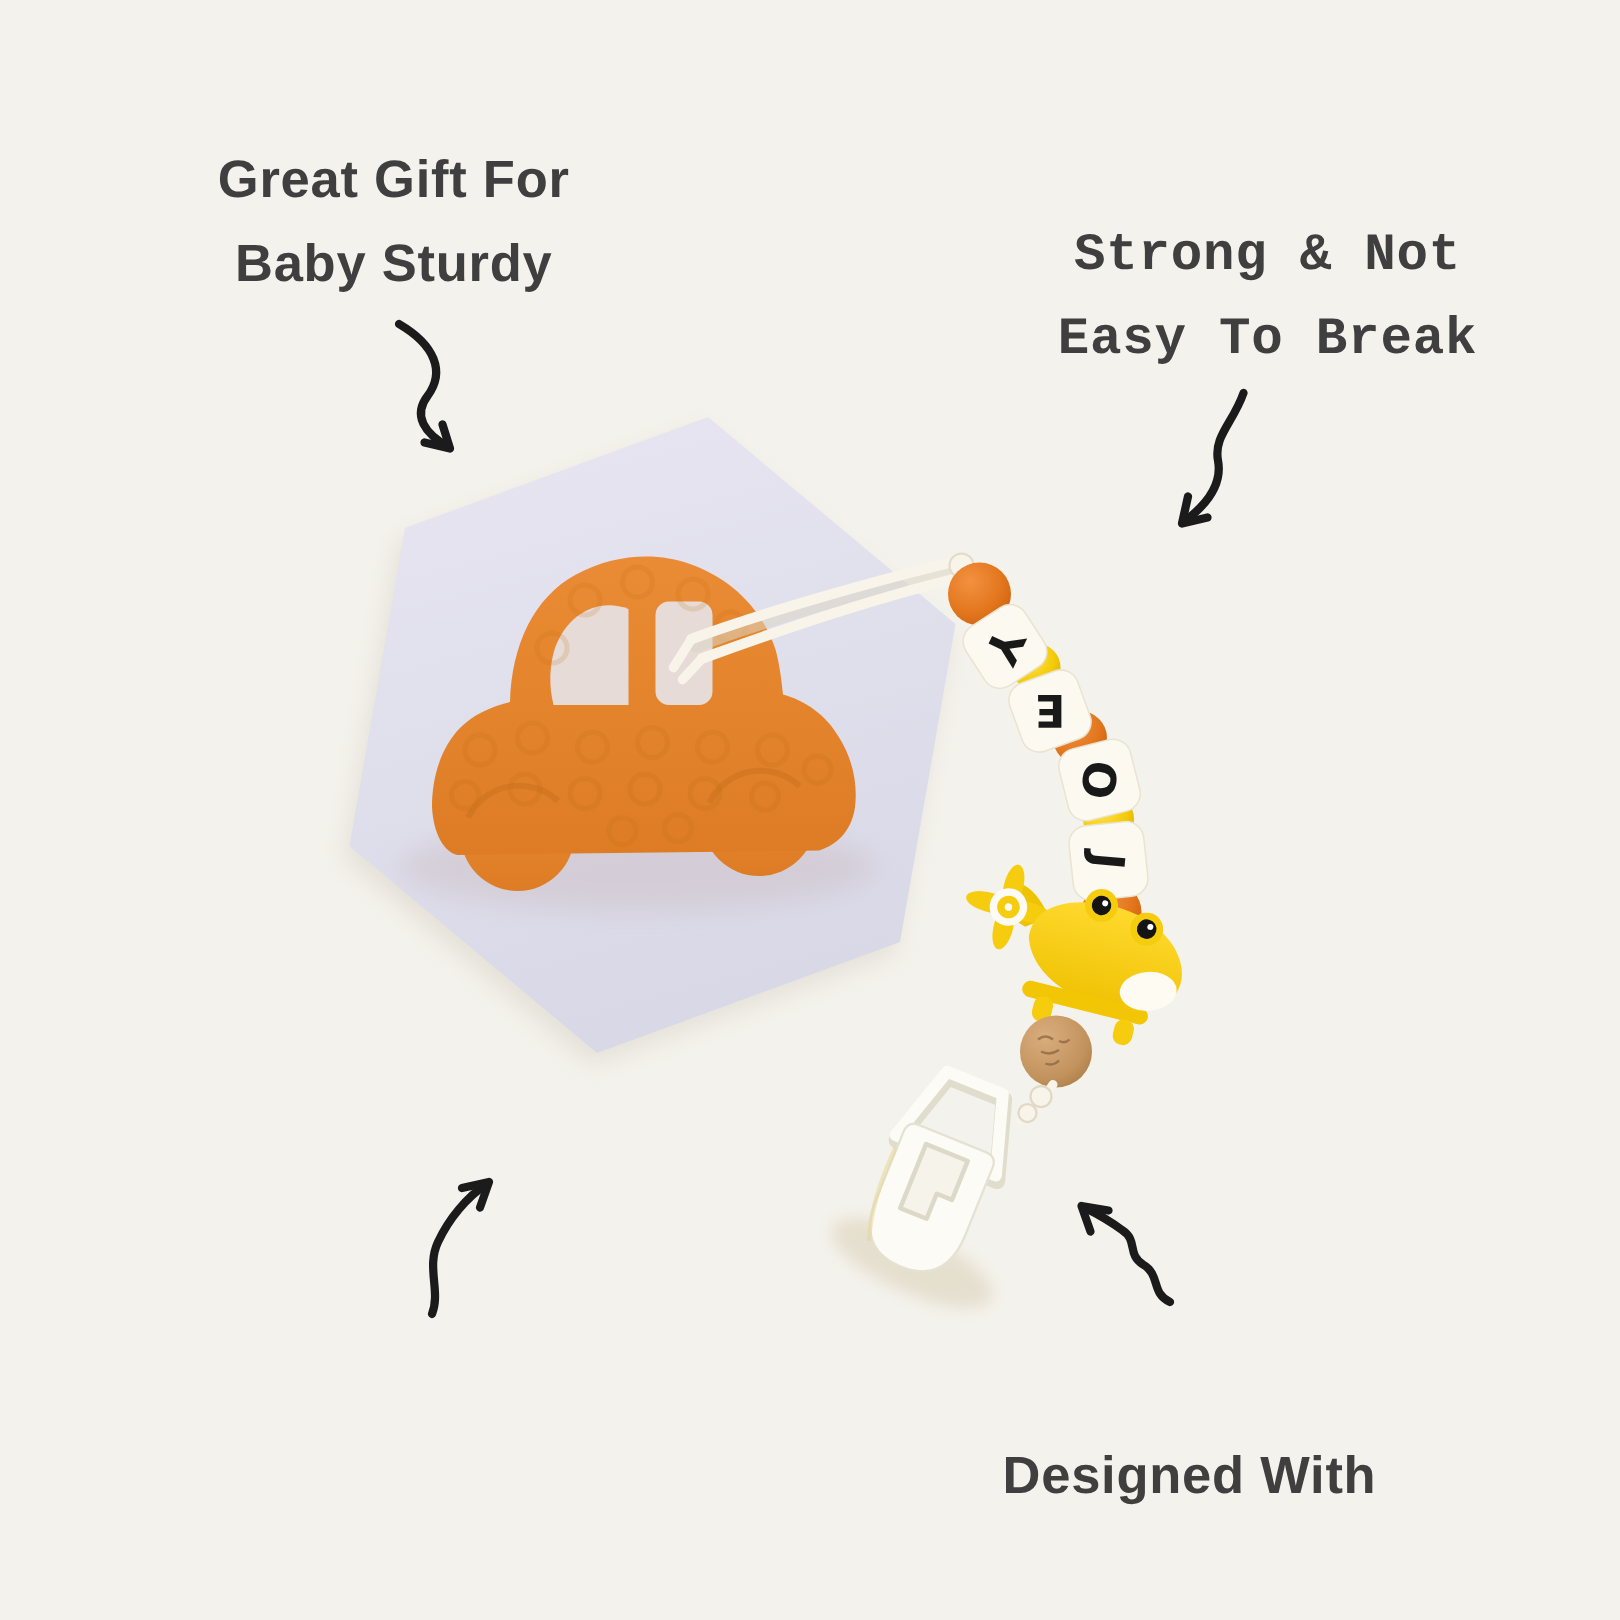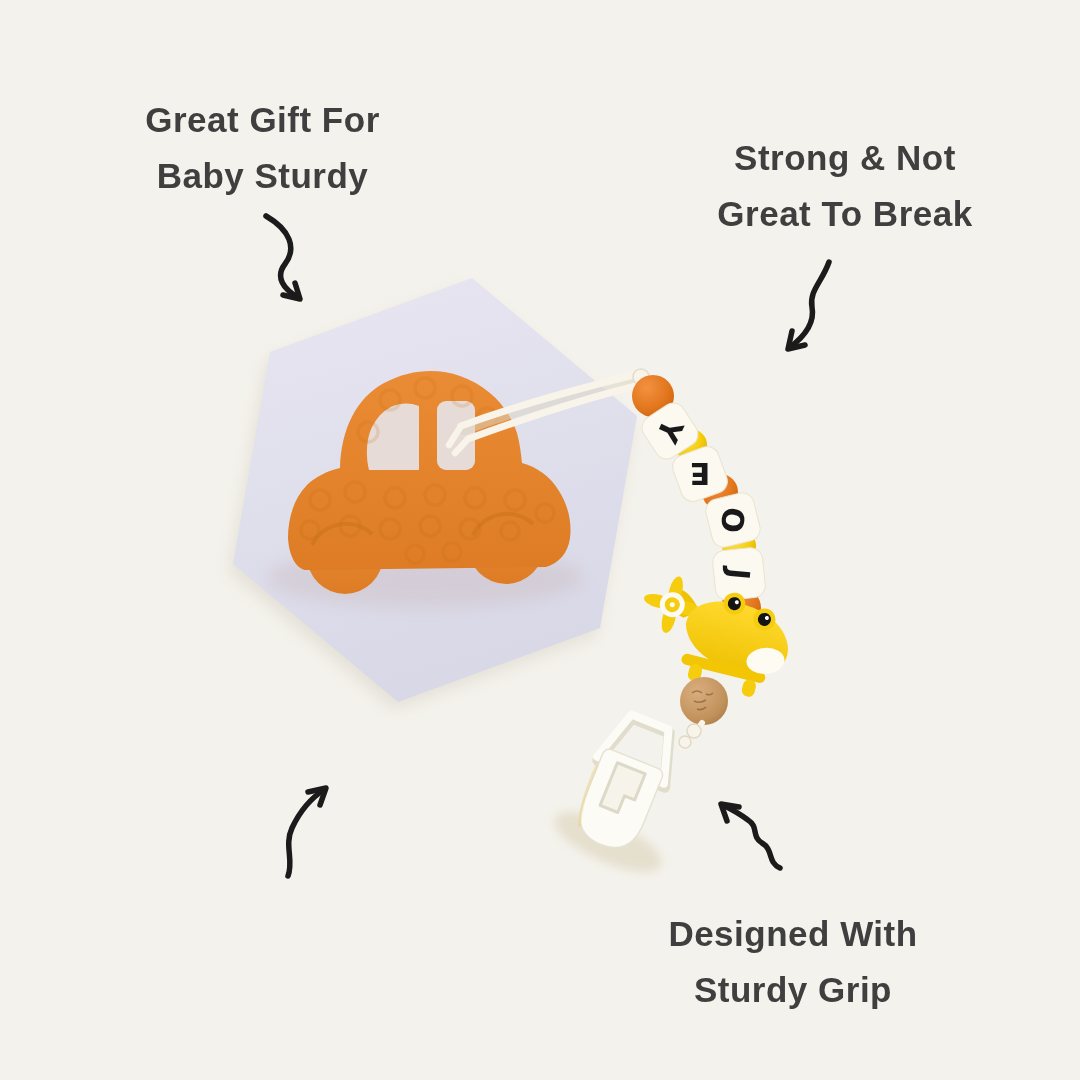--- a/index.html
+++ b/index.html
@@ -3,23 +3,23 @@
 <meta charset="utf-8">
 <style>
   html,body{margin:0;padding:0;background:#f4f2ec;}
   .stage{position:relative;width:1080px;height:1080px;background:#f4f2ec;overflow:hidden;
          font-family:"Liberation Sans","DejaVu Sans",sans-serif;}
   .product-svg{position:absolute;left:0;top:0;width:1080px;height:1080px;}
   .callout{position:absolute;text-align:center;color:#3f3f3f;font-weight:700;
            font-size:35px;line-height:56px;letter-spacing:.5px;z-index:5;}
   .callout div{white-space:nowrap;}
   .co-tl{left:80px;top:92px;width:365px;}
-  .co-tr{left:655px;top:130px;width:380px;}
+  .co-tr{left:655px;top:142px;width:380px;font-family:Liberation Mono, monospace;}
   .co-bl{left:100px;top:930px;width:370px;}
-  .co-br{left:608px;top:906px;width:370px;}
+  .co-br{left:608px;top:956px;width:370px;}
   .bead-letter{font-family:"DejaVu Sans","Liberation Sans",sans-serif;font-weight:700;font-size:30px;fill:#191919;}
 </style>
 </head>
 <body>
 
 <div class="stage">
 
   <svg class="product-svg" viewBox="0 0 1080 1080">
     <defs>
       <filter id="b8" x="-40%" y="-40%" width="180%" height="180%">
@@ -221,20 +221,19 @@
       </g>
     </g>
   </svg>
 
   <div class="callout co-tl">
     <div>Great Gift For</div>
     <div>Baby Sturdy</div>
   </div>
   <div class="callout co-tr">
     <div>Strong &amp; Not</div>
-    <div>Great To Break</div>
+    <div>Easy To Break</div>
   </div>
   <div class="callout co-br">
     <div>Designed With</div>
-    <div>Sturdy Grip</div>
   </div>
 
 </div>
 
 </body></html>

